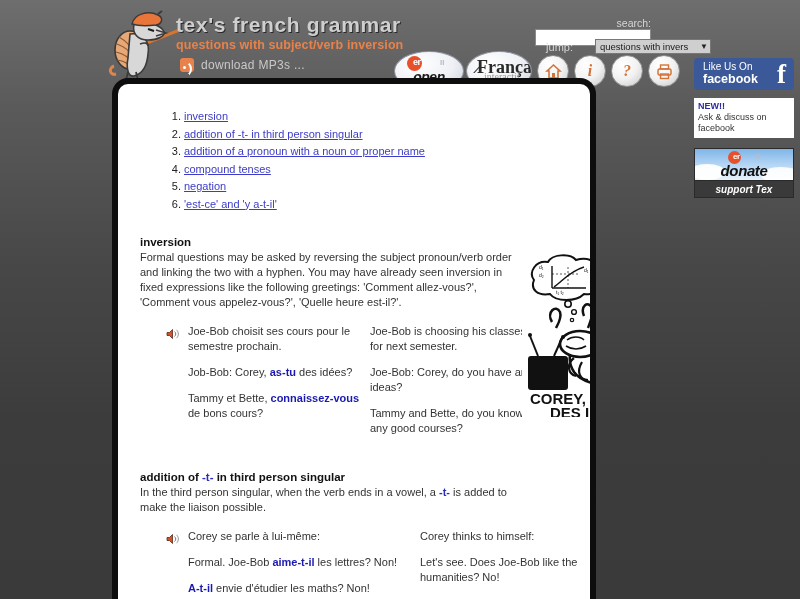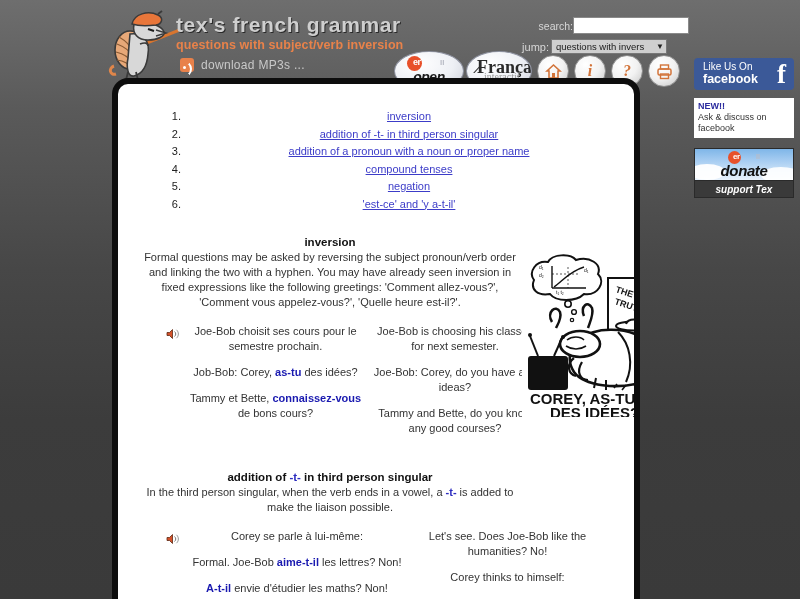--- a/index.html
+++ b/index.html
@@ -43,22 +43,22 @@
   }
   .rss-icon::after {
     content: ""; position: absolute; left: 3px; bottom: 3px;
     width: 7px; height: 7px; border: 2px solid #fff; border-radius: 0 9px 0 0;
     border-left: none; border-bottom: none;
     transform: rotate(45deg); transform-origin: left bottom;
   }
   .mp3-label { font-size: 12px; color: #c9c9c9; letter-spacing: 0.3px; }
 
   
-  .search-row { position: absolute; left: 535px; top: 17px; display: flex; align-items: center; gap: 0; }
-  .jump-row   { position: absolute; left: 511px; top: 39px; display: flex; align-items: center; gap: 2px; }
+  .search-row { position: absolute; left: 535px; top: 17px; display: flex; align-items: flex-end; gap: 0; flex-direction: column; }
+  .jump-row   { position: absolute; left: 535px; top: 39px; display: flex; align-items: center; gap: 22px; }
   .field-label { font-size: 10.5px; color: #d6d6d6; width: 38px; text-align: right; }
   .jump-row .field-label { font-size: 11px; }
   .search-input {
     width: 108px; height: 13px; background: #fff; border: 1px solid #8a8a8a;
     font-size: 10px; padding: 1px 3px; font-family: "Liberation Sans", sans-serif;
     color: #222;
   }
   .jump-select {
     width: 116px; height: 15px; background: #cfcfcf; border: 1px solid #777;
     font-size: 9.5px; color: #1a1a1a; display: flex; align-items: center;
@@ -116,29 +116,28 @@
     display: flex; align-items: center; justify-content: center;
     margin-left: 3px;
   }
   .nav-circle svg { display: block; }
   .nav-circle .glyph { font-size: 16px; font-weight: bold; font-style: italic; color: #d2743a;
      font-family: "Liberation Serif", serif; line-height: 1; }
 
   
   #panel {
     position: absolute; left: 112px; top: 78px;
-    width: 528px; height: 521px;
+    width: 484px; height: 521px;
     background: #ffffff;
     border: 6px solid #0d0d0d;
     border-bottom: none;
     border-top-left-radius: 16px;
     border-top-right-radius: 16px;
     box-sizing: border-box;
     overflow: hidden;
-    text-align: center;
   }
   #panel-inner { position: relative; width: 100%; height: 100%; }
 
   
   ol.toc { margin: 26px 0 0 48px; padding: 0 0 0 18px; }
   ol.toc li { font-size: 11px; color: #222; margin-bottom: 5.5px; }
   ol.toc li a { color: #3c3cc8; text-decoration: underline; }
 
   
   .section { margin: 0 0 0 22px; width: 380px; }
@@ -354,22 +353,22 @@
           </svg>
         </span>
       </div>
       <div class="dlg-col fr" style="width:218px;">
         <p><span>Corey se parle à lui-même:</span></p>
         <p><span>Formal. Joe-Bob </span><span class="hl">aime-t-il</span><span> les lettres? Non!</span></p>
         <p><span class="hl">A-t-il</span><span> envie d'étudier les maths? Non!</span></p>
 
       </div>
       <div class="dlg-col en" style="width:175px;margin-left:14px;">
+        <p>Corey thinks to himself:</p>
         <p>Let's see. Does Joe-Bob like the humanities? No!</p>
-        <p>Corey thinks to himself:</p>
         <p>Does he want to study math? No!</p>
 
       </div>
     </div>
 
     <svg id="cartoon" viewBox="0 0 168 165">
       <rect width="168" height="165" fill="#fff"></rect>
 
       <path d="M12 28 C6 20 14 8 26 10 C30 2 48 1 54 8 C68 4 80 12 76 22 C84 30 76 44 62 42
                C54 50 34 50 28 42 C16 44 8 38 12 28 Z" fill="#fff" stroke="#111" stroke-width="2"></path>

